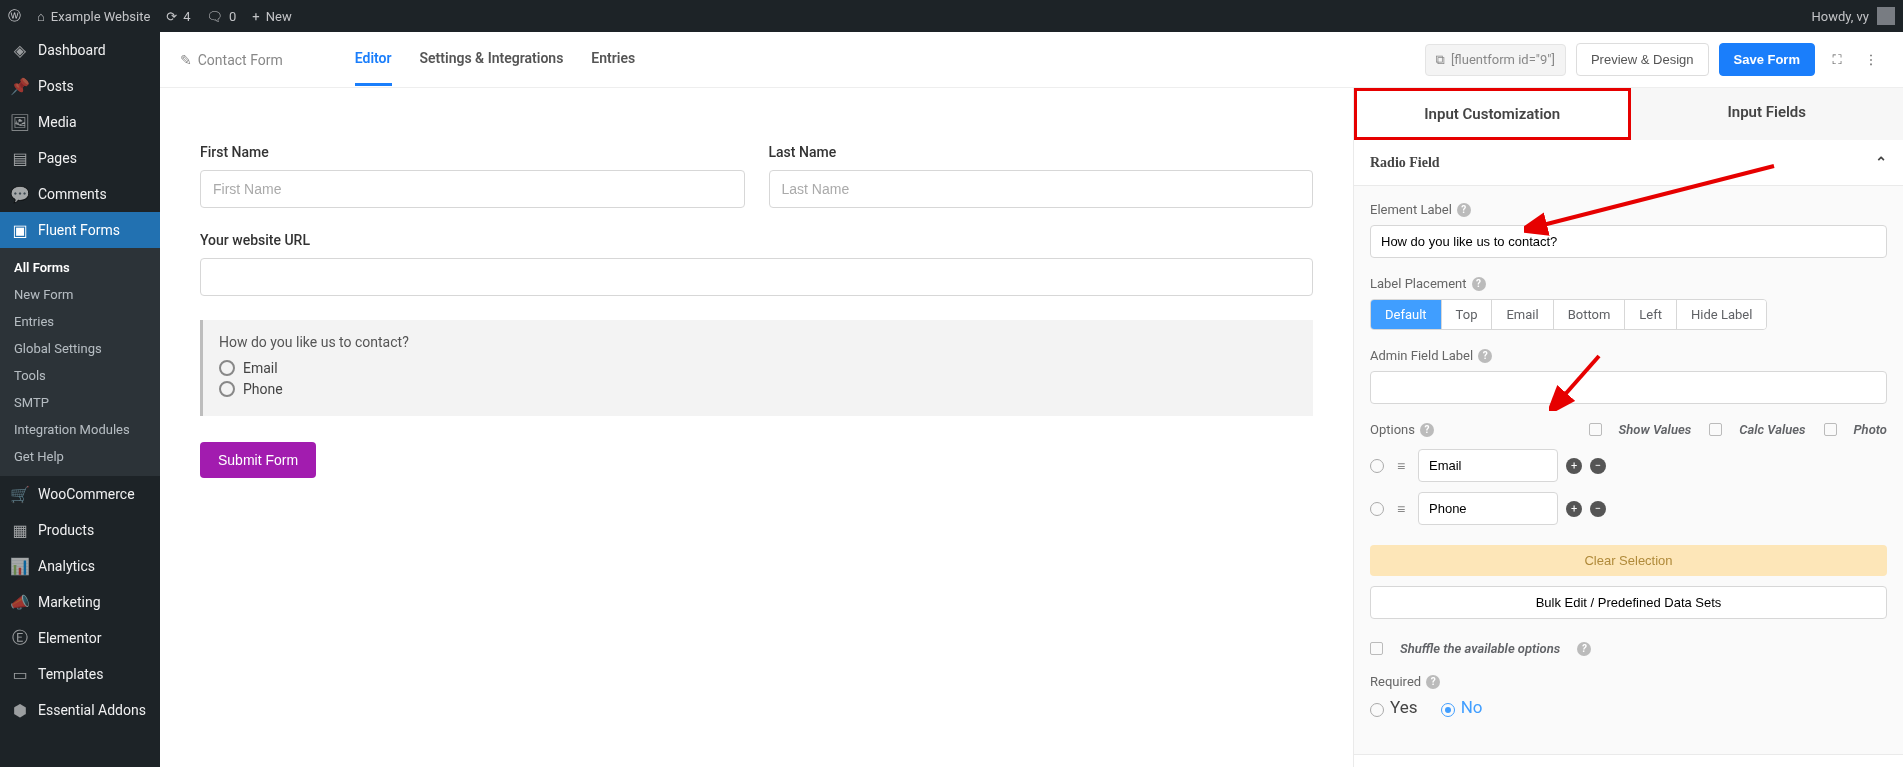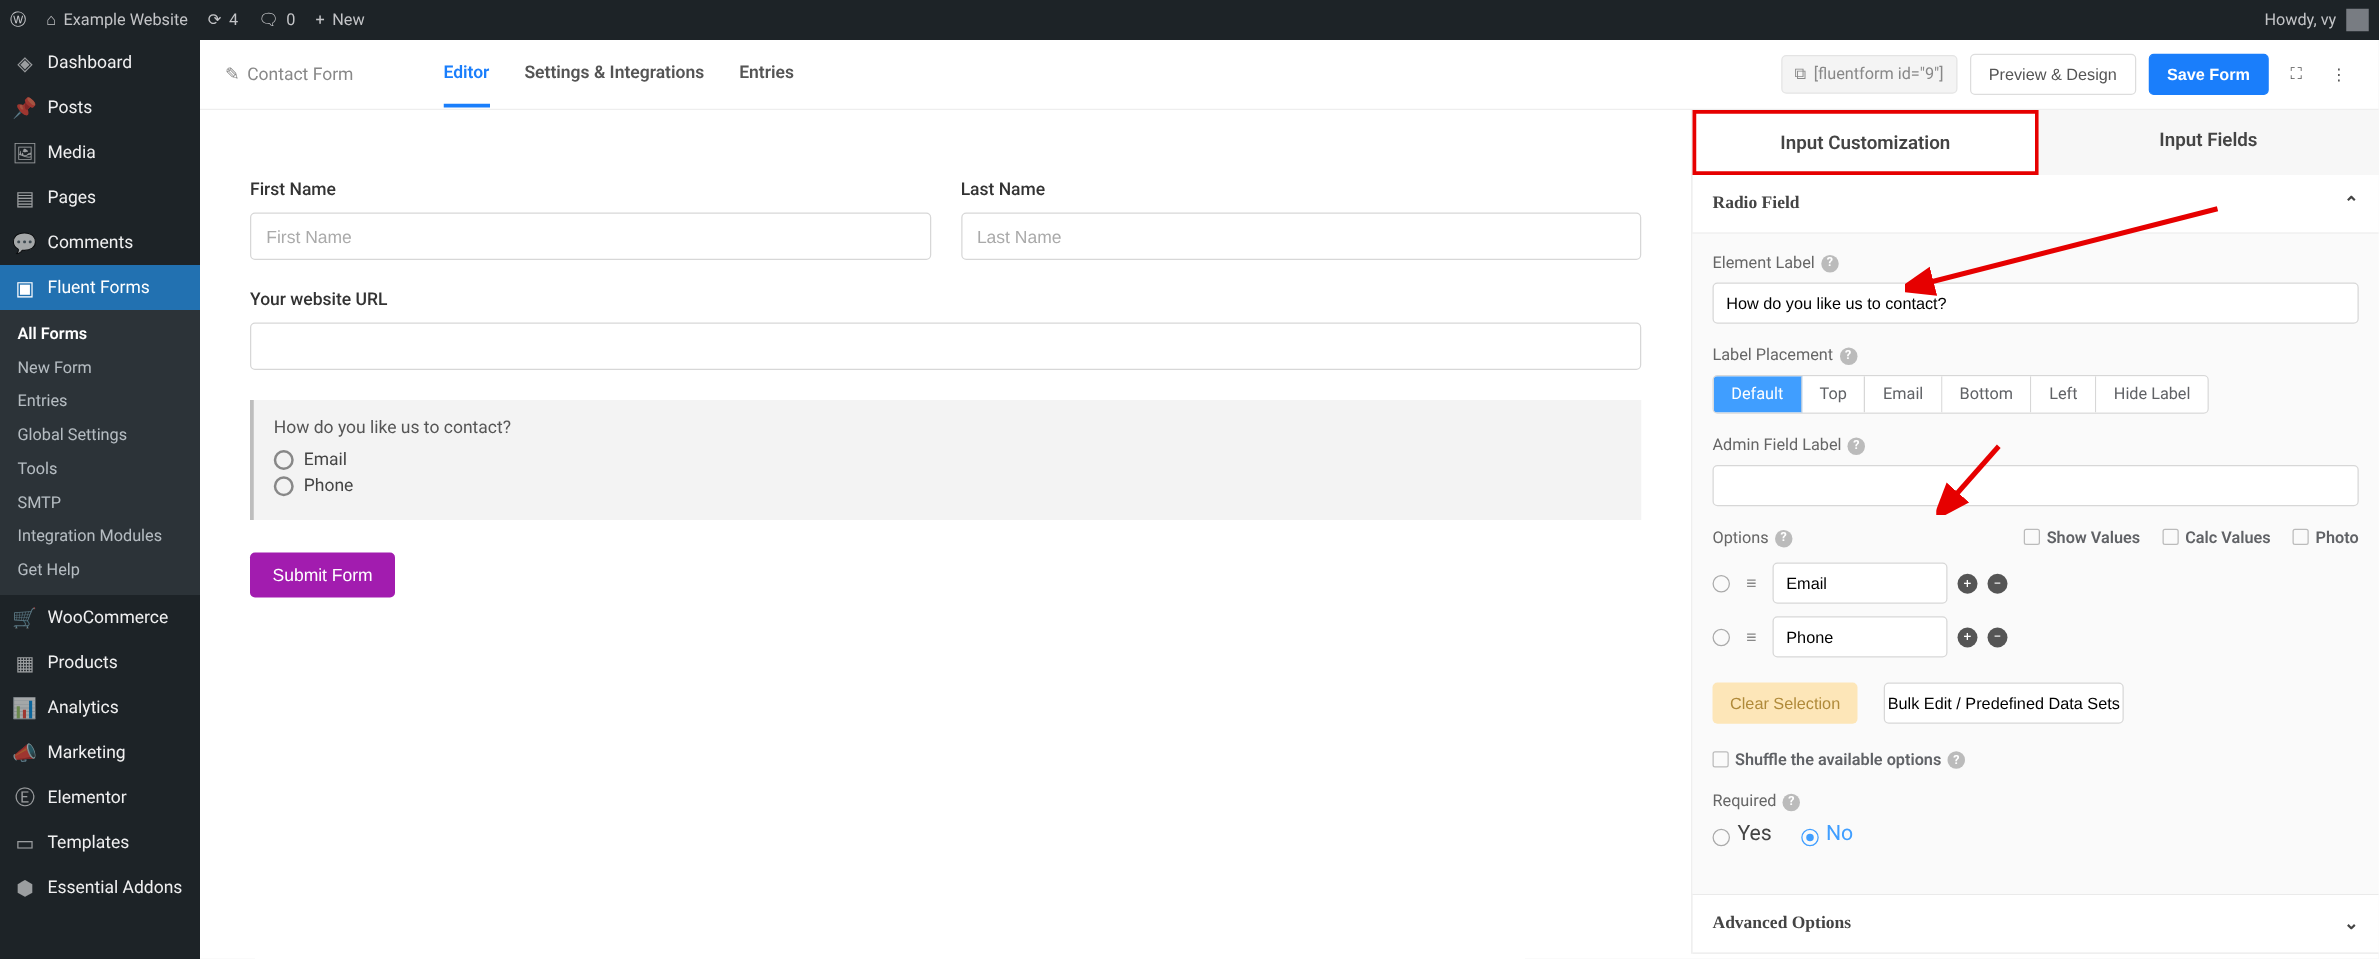--- a/index.html
+++ b/index.html
@@ -70,30 +70,30 @@
 .help-icon { width: 14px; height: 14px; border-radius: 50%; background: #bbb; color: #fff; display: inline-flex; align-items: center; justify-content: center; font-size: 10px; font-weight: bold; }
 .panel-input { width: 100%; padding: 8px 10px; border: 1px solid #d7d7d7; border-radius: 4px; background: #fff; font-size: 13px;}
 
 .btn-group { display: flex; border: 1px solid #d7d7d7; border-radius: 4px; overflow: hidden; width: fit-content; }
 .btn-group .seg { padding: 7px 14px; font-size: 13px; border-right: 1px solid #d7d7d7; cursor: pointer; background: #fff; color: #606266;}
 .btn-group .seg:last-child { border-right: none; }
 .btn-group .seg.active { background: #409eff; color: #fff; }
 
 .options-header { display: flex; align-items: center; gap: 20px; margin-bottom: 12px; }
 .options-header .checks { margin-left: auto; display: flex; gap: 18px; }
-.chk-label { display: flex; align-items: flex-start; gap: 5px; font-size: 13px; color: #606266; font-weight: 600;}
+.chk-label { display: flex; align-items: center; gap: 17px; font-size: 13px; color: #606266; font-weight: 600; font-style: italic;}
 .chk-box { width: 13px; height: 13px; border: 1px solid #bbb; border-radius: 2px; }
 
 .opt-row { display: flex; align-items: center; gap: 8px; margin-bottom: 10px; }
 .opt-radio { width: 14px; height: 14px; border: 1px solid #aaa; border-radius: 50%; }
 .drag-icon { color: #888; cursor: grab; font-size: 14px; width:18px; text-align:center; }
 .opt-row .panel-input { width: 140px; }
 .circle-btn { width: 16px; height: 16px; border-radius: 50%; background: #555; color: #fff; display: inline-flex; align-items: center; justify-content: center; font-size: 11px; cursor: pointer; }
 
-.action-row { display: flex; gap: 21px; margin-top: 20px; }
+.action-row { display: flex; gap: 10px; margin-top: 20px; flex-direction: column; }
 .btn-warn { background: #fde6b8; border: none; padding: 8px 14px; border-radius: 4px; color: #b08a3a; font-size: 13px; cursor: pointer; }
 .btn-outline { background: #fff; border: 1px solid #d7d7d7; padding: 8px 2px; border-radius: 4px; font-size: 13px; cursor: pointer; }
 
 .inline-radio { display: inline-flex; align-items: flex-end; gap: 6px; margin-right: 20px; font-size: 17px; cursor: pointer;}
 .inline-radio .dot { width: 14px; height: 14px; border: 1px solid #aaa; border-radius: 50%; position: relative; }
 .inline-radio.checked .dot { border-color: #409eff; }
 .inline-radio.checked .dot::after { content: ""; width: 6px; height: 6px; background: #409eff; border-radius: 50%; position: absolute; top: 3px; left: 3px;}
 .inline-radio.checked span { color: #409eff; }
 
 

